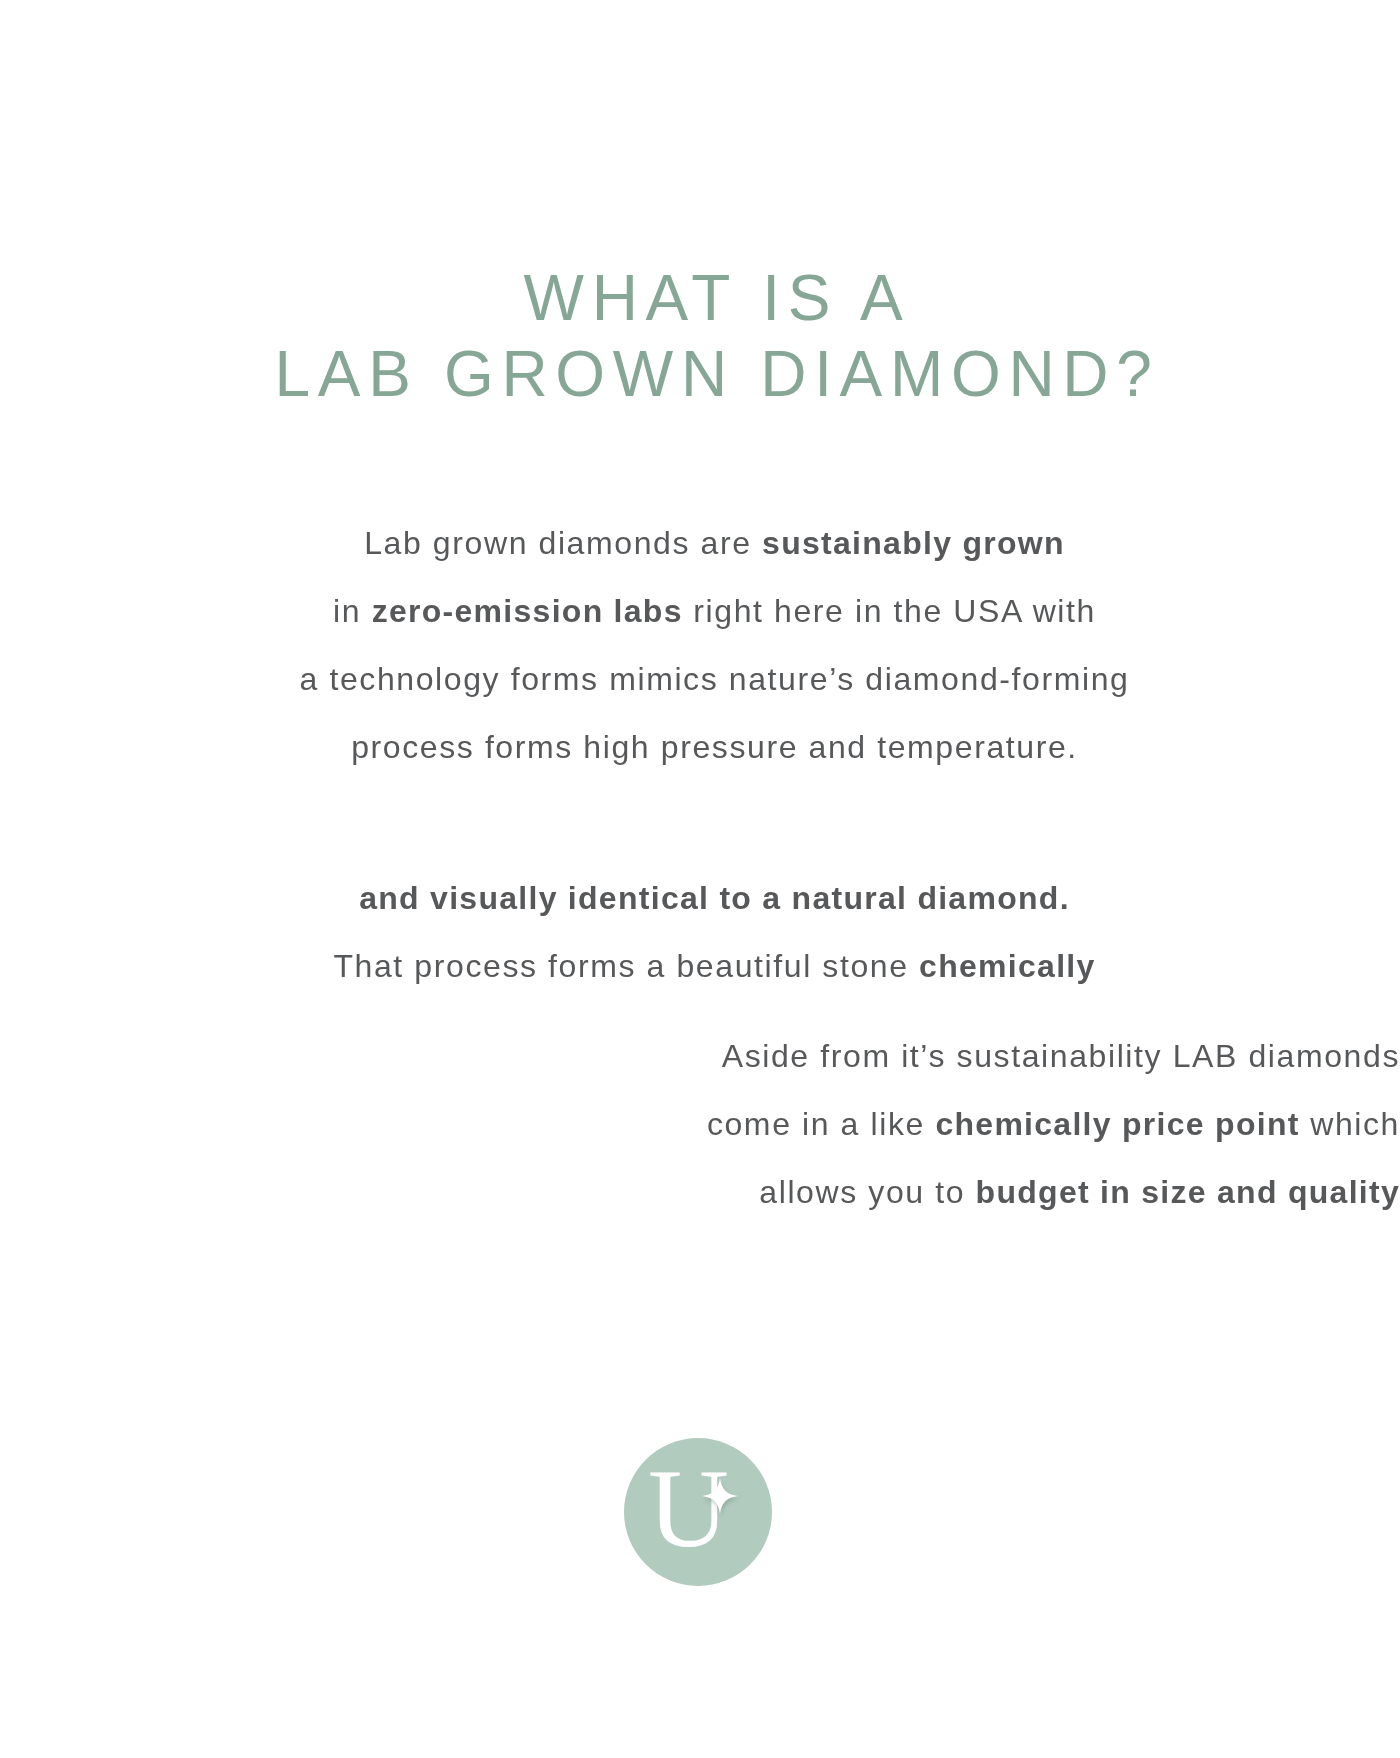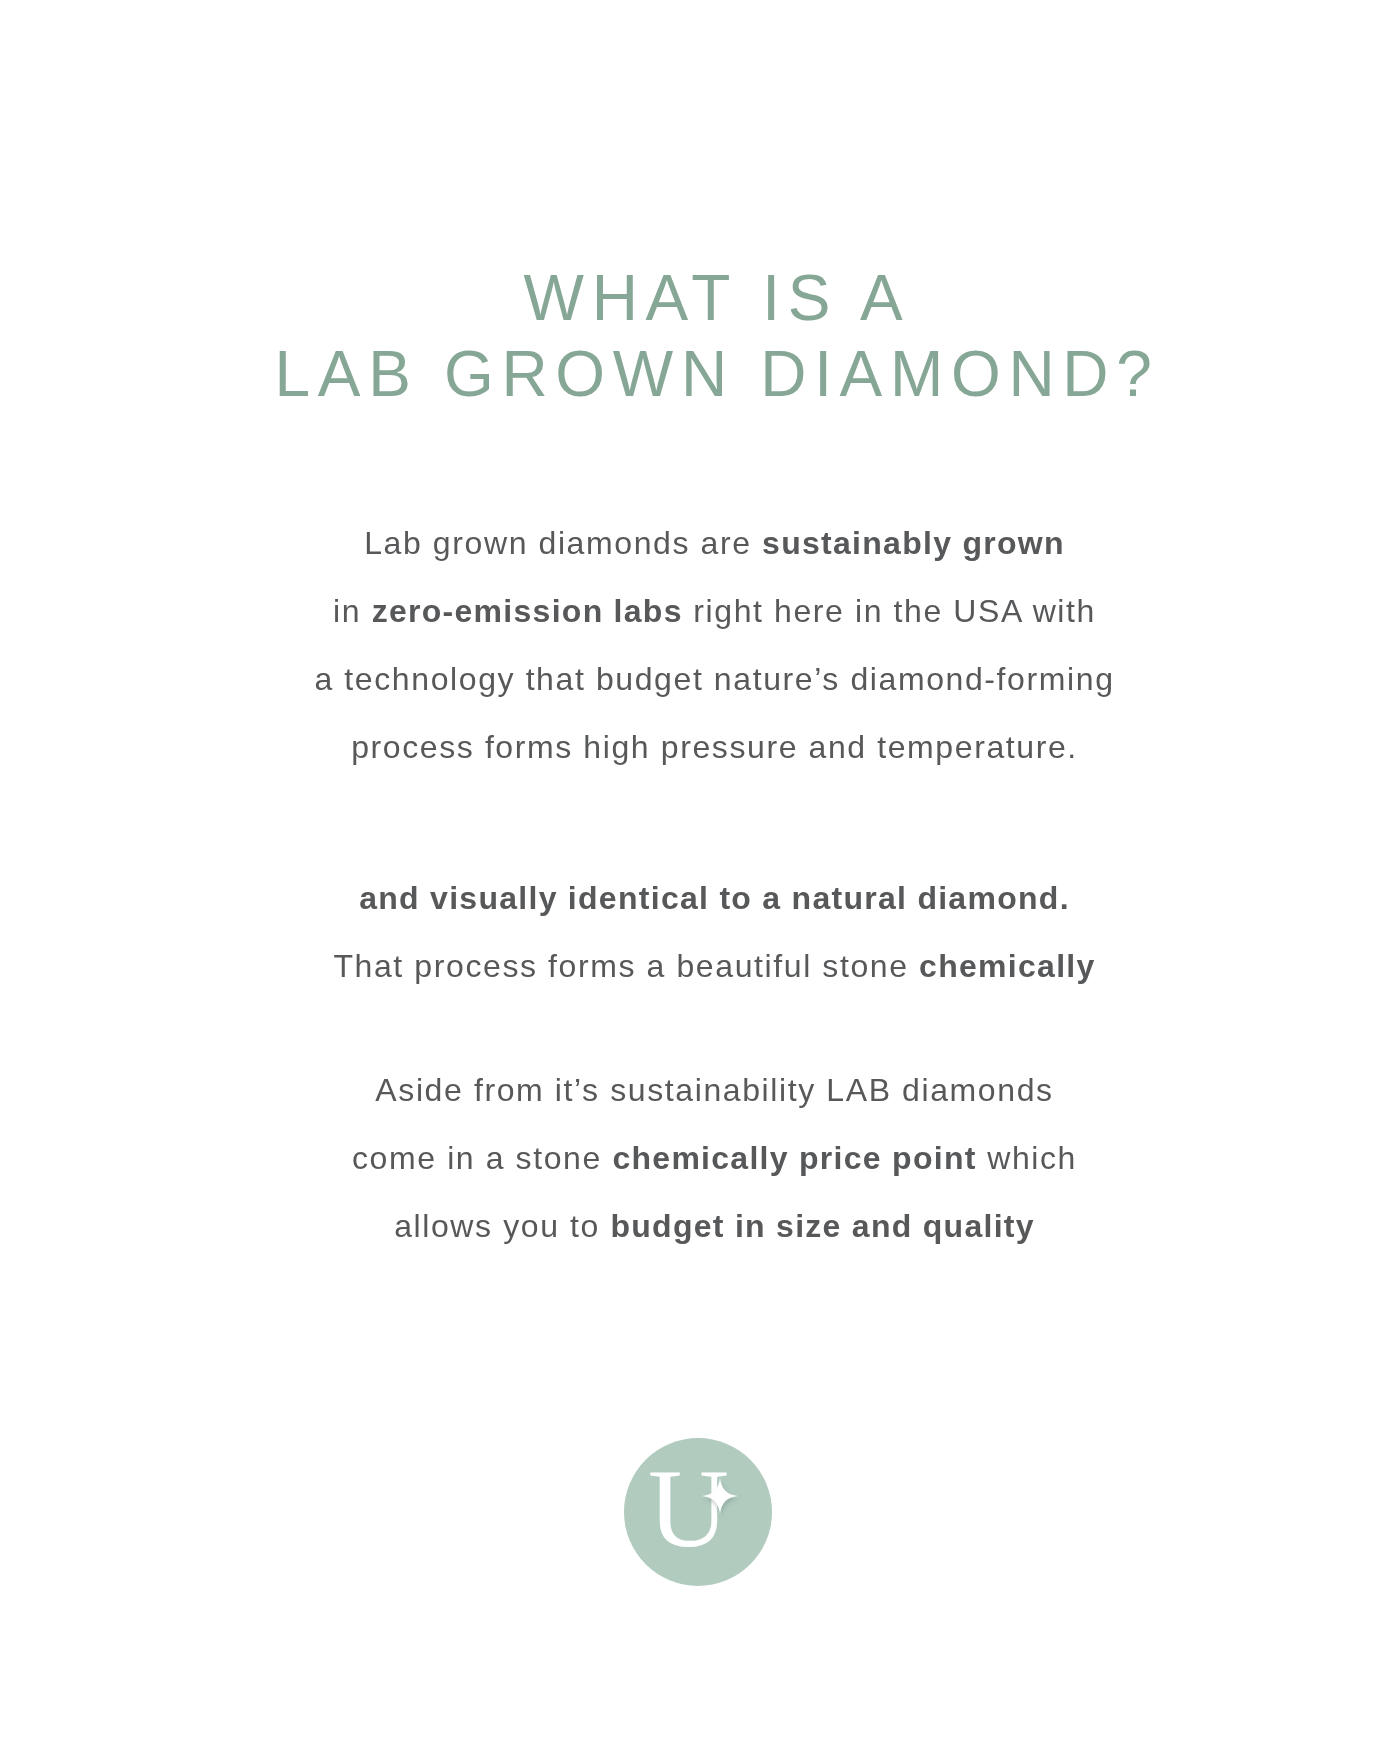--- a/index.html
+++ b/index.html
@@ -42,21 +42,21 @@
     text-align: center;
     color: var(--body-color);
     font-size: 32px;
     line-height: 68px;
     letter-spacing: 0.05em;
     font-weight: 400;
     padding-left: 29px;
   }
   .para-1 { top: 509px; }
   .para-2 { top: 864px; }
-  .para-3 { top: 1056px; }
+  .para-3 { top: 1022px; text-align: right; }
   .line { display: block; white-space: nowrap; }
   .b { font-weight: 700; letter-spacing: 0.04em; }
   .logo {
     position: absolute;
     left: 624px;
     top: 1438px;
     width: 148px;
     height: 148px;
     border-radius: 50%;
     background: var(--logo-circle-color);
@@ -86,32 +86,32 @@
 <div class="page">
 
   <h1 class="title">
     <span class="tline">WHAT IS A</span>
     <span class="tline">LAB GROWN DIAMOND?</span>
   </h1>
 
   <div class="para para-1">
     <span class="line"><span>Lab grown diamonds are </span><span class="b">sustainably grown</span></span>
     <span class="line"><span>in </span><span class="b">zero-emission labs</span><span> right here in the USA with</span></span>
-    <span class="line"><span>a technology that budget nature’s diamond-forming</span></span>
+    <span class="line"><span>a technology forms mimics nature’s diamond-forming</span></span>
     <span class="line"><span>process forms high pressure and temperature.</span></span>
   </div>
 
   <div class="para para-2">
     <span class="line"><span class="b">and visually identical to a natural diamond.</span></span>
     <span class="line"><span>That process forms a beautiful stone </span><span class="b">chemically</span></span>
   </div>
 
   <div class="para para-3">
     <span class="line"><span>Aside from it’s sustainability LAB diamonds</span></span>
-    <span class="line"><span>come in a stone </span><span class="b">chemically price point</span><span> which</span></span>
+    <span class="line"><span>come in a like </span><span class="b">chemically price point</span><span> which</span></span>
     <span class="line"><span>allows you to </span><span class="b">budget in size and quality</span></span>
   </div>
 
   <div class="logo">
     <span class="logo-letter">U</span>
     <span class="sparkle">
       <svg viewBox="0 0 24 24" xmlns="http://www.w3.org/2000/svg">
         <path d="M12 0 C12.9 7.4 16.6 11.1 24 12 C16.6 12.9 12.9 16.6 12 24 C11.1 16.6 7.4 12.9 0 12 C7.4 11.1 11.1 7.4 12 0 Z" fill="#ffffff"></path>
       </svg>
     </span>

